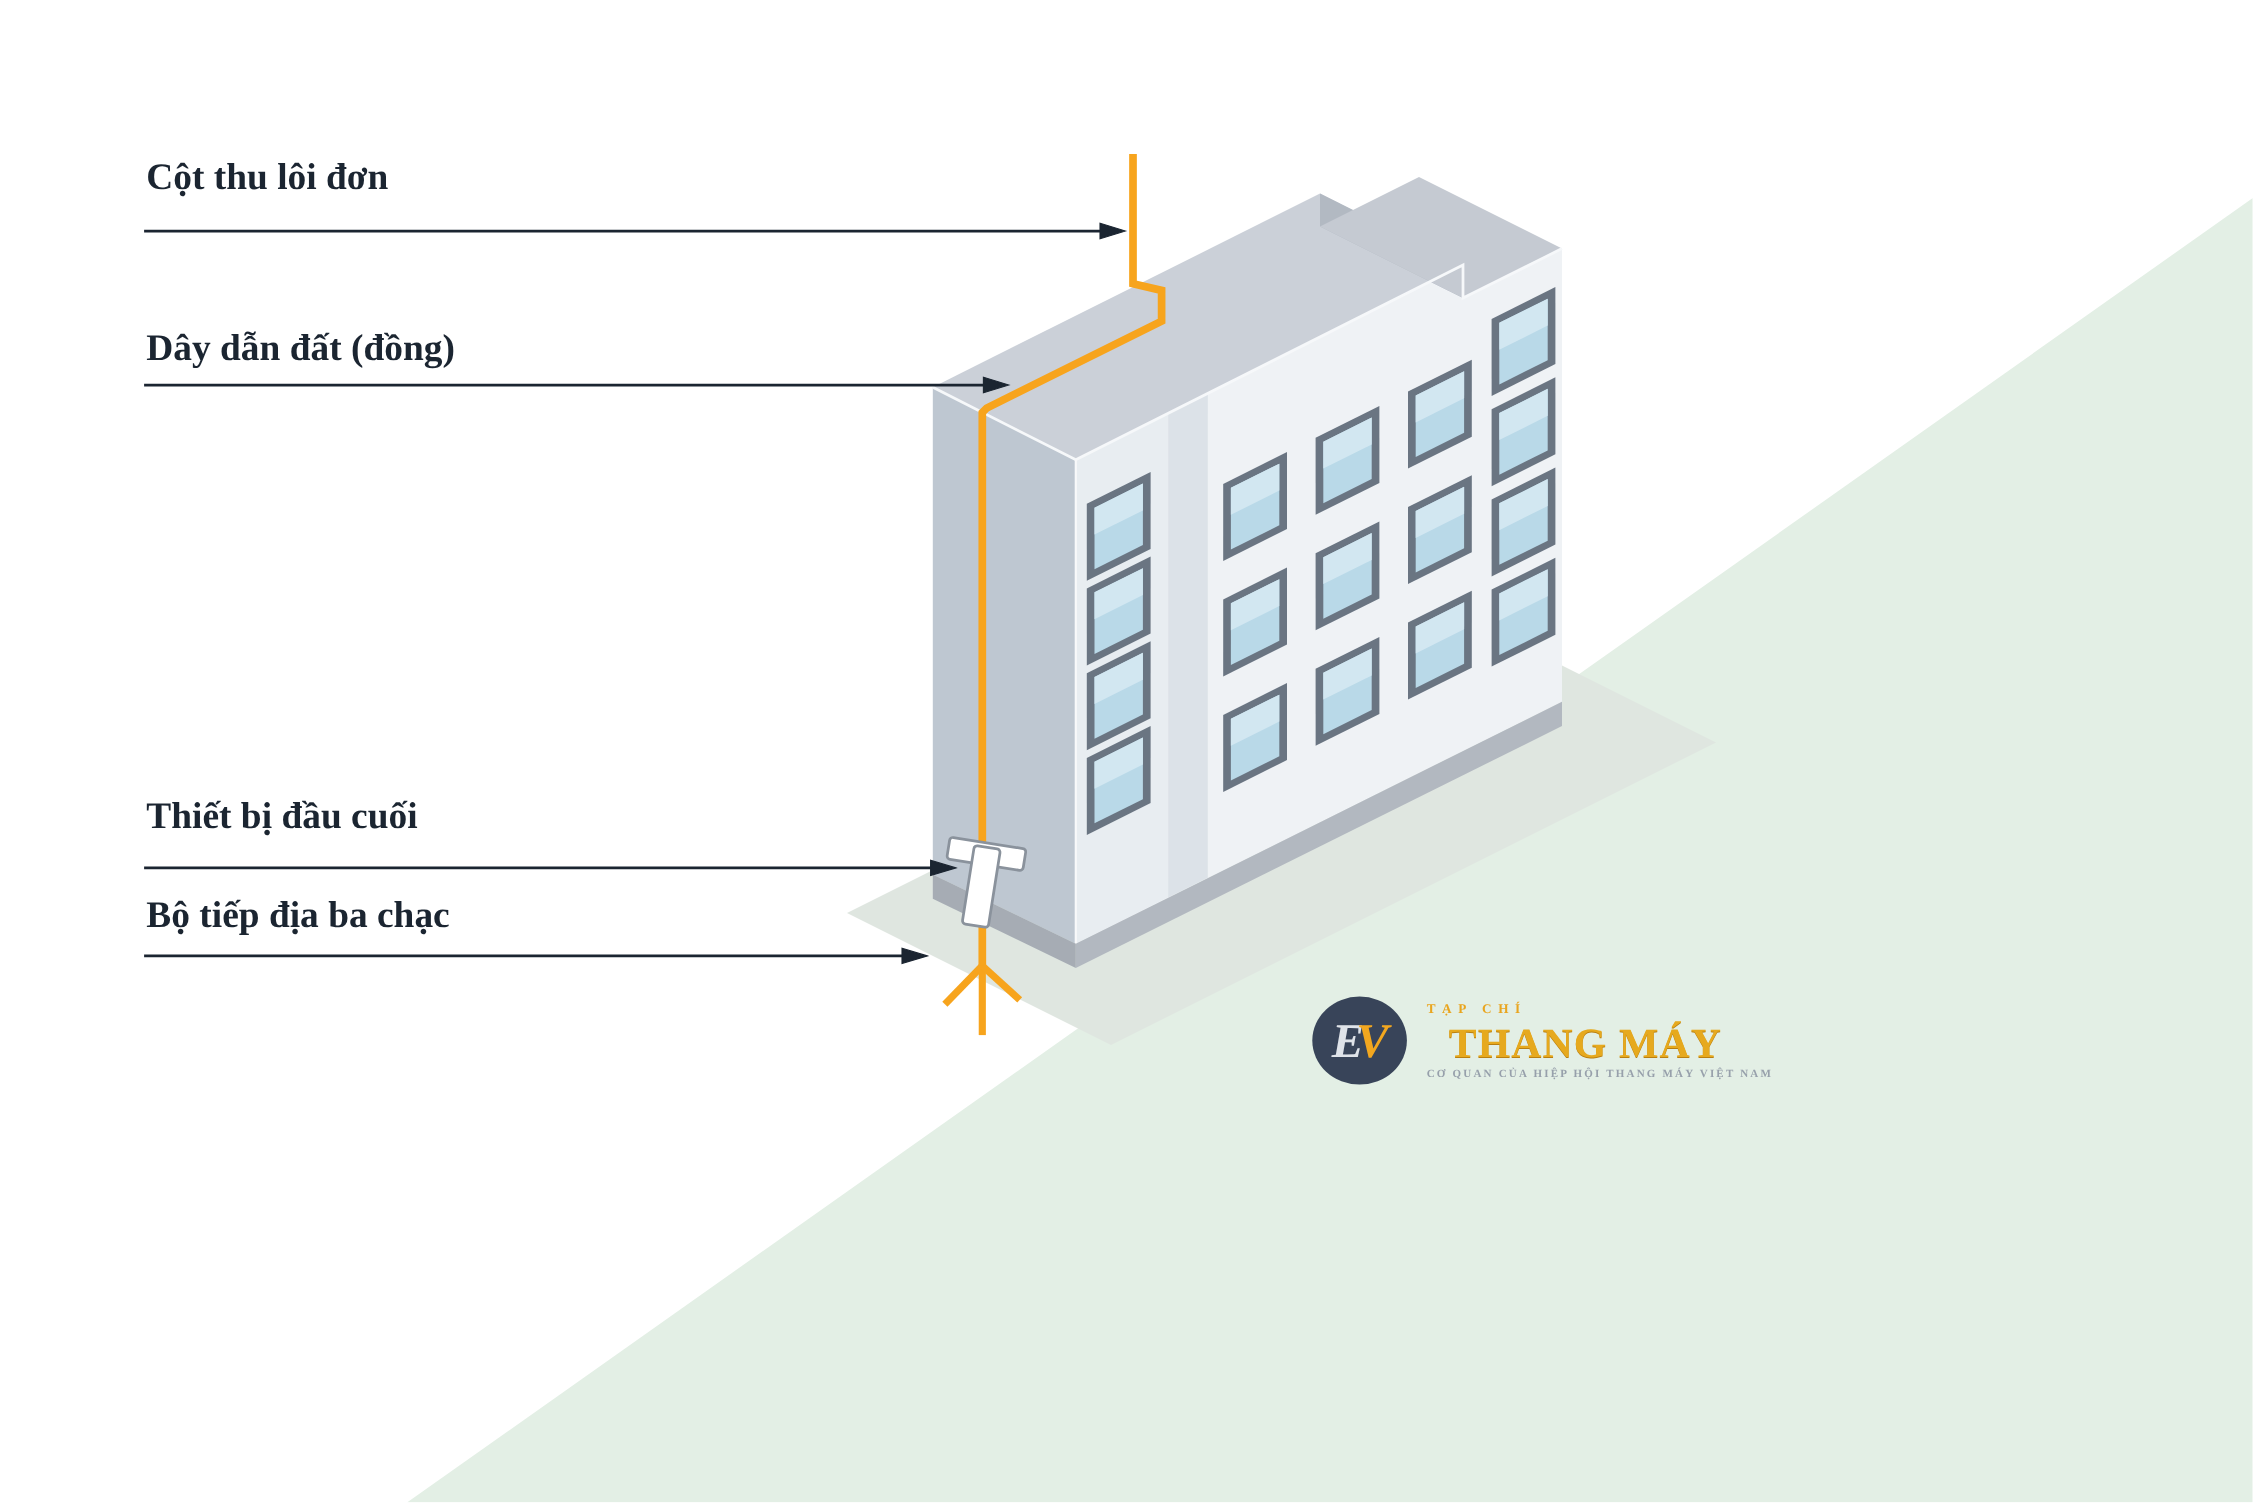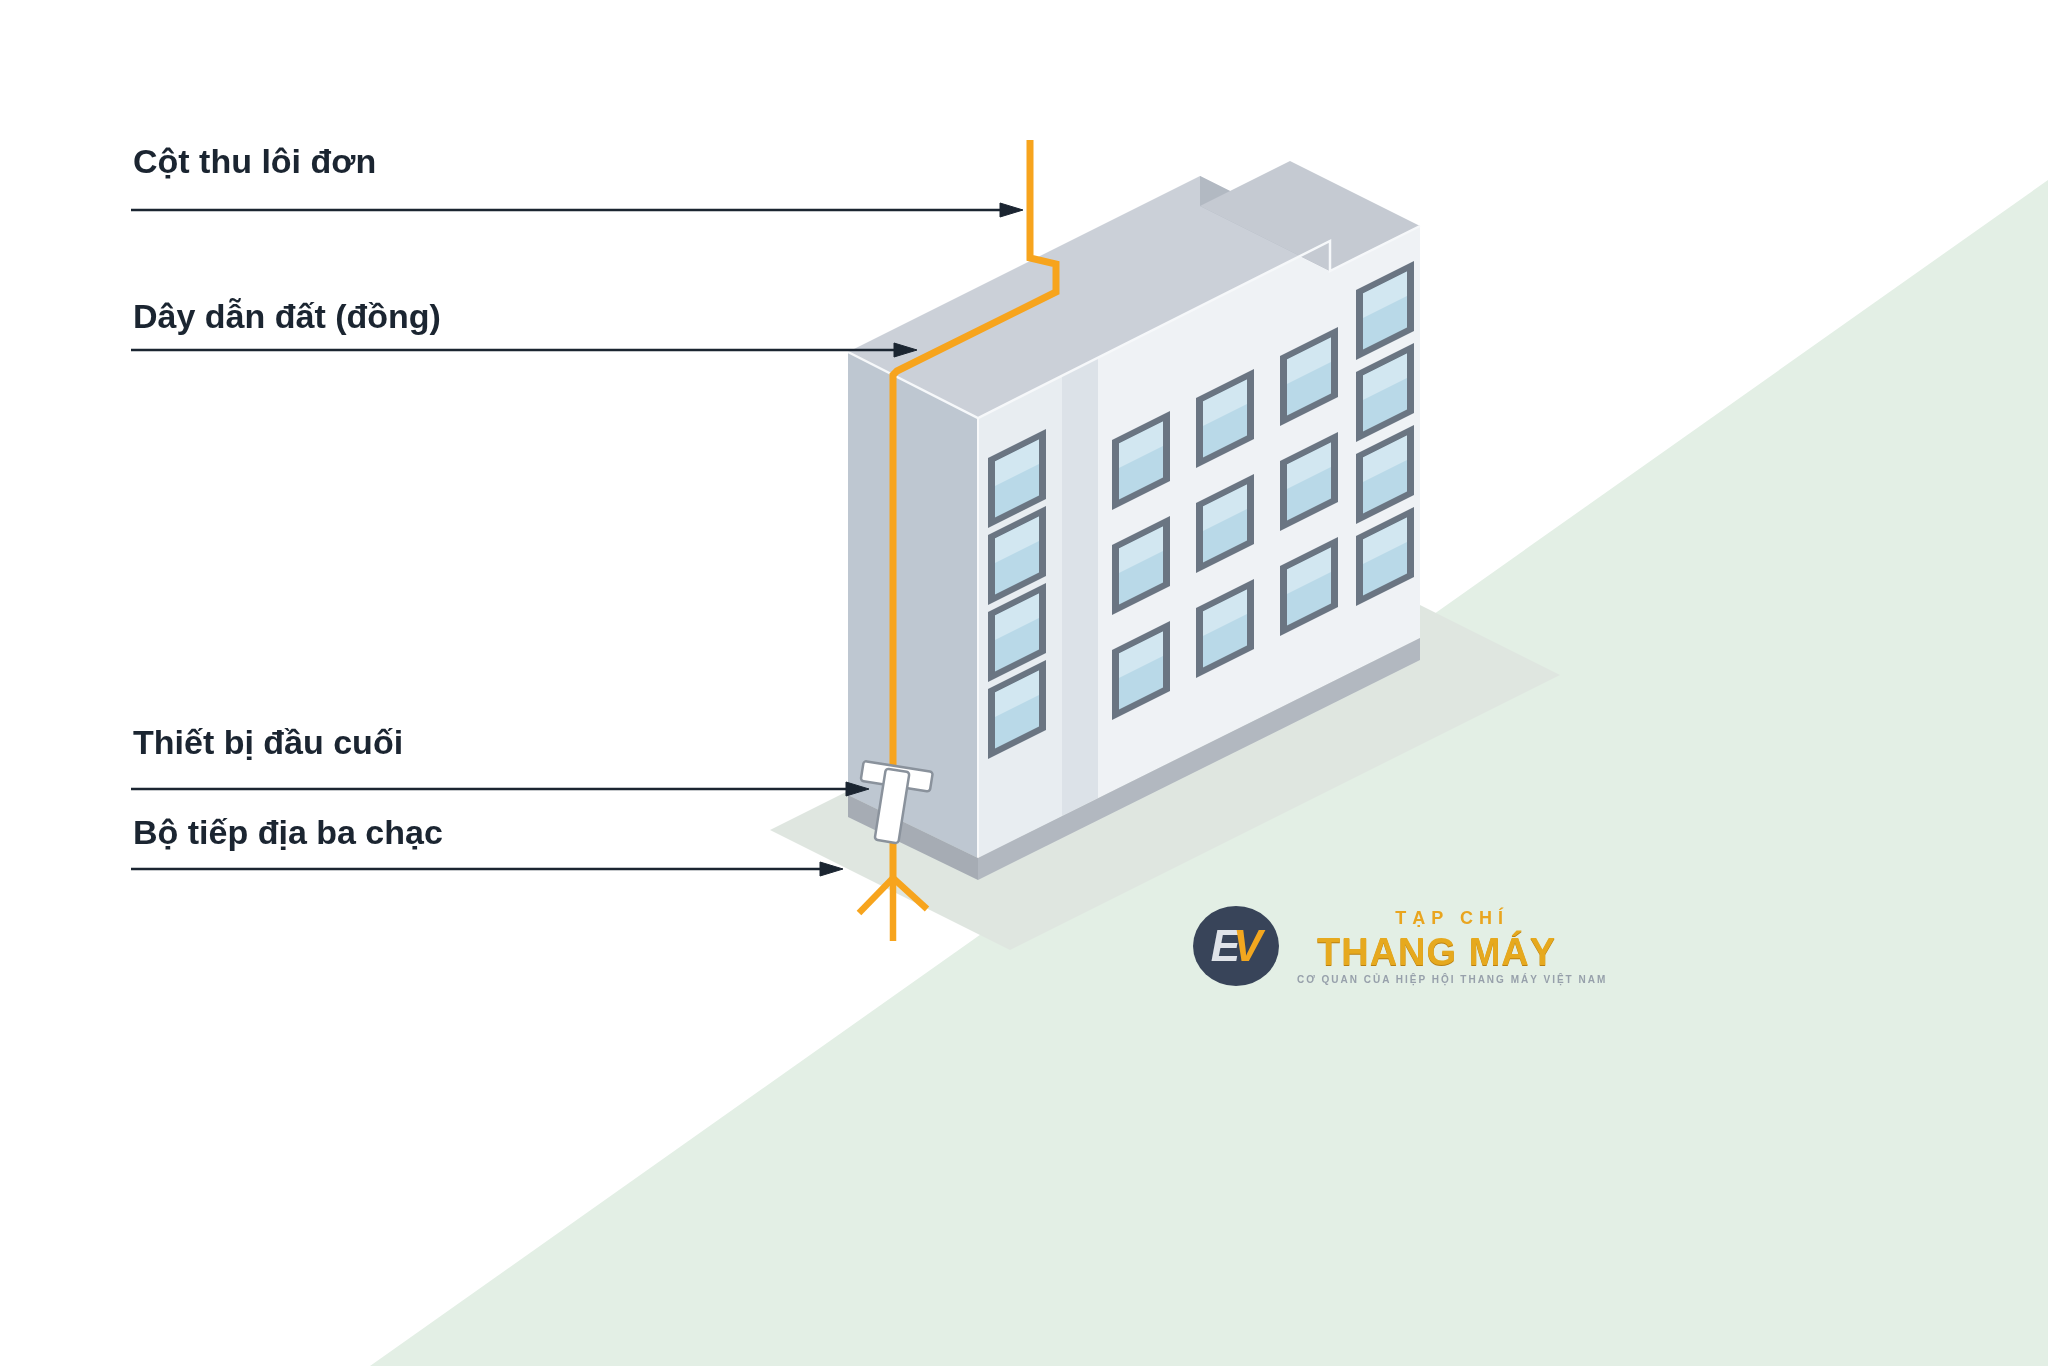--- a/index.html
+++ b/index.html
@@ -1,30 +1,30 @@
 <!DOCTYPE html>
 <html><head>
 <meta charset="utf-8">
 <style>
   html,body{margin:0;padding:0;background:#ffffff;}
   .stage{position:relative;width:2048px;height:1366px;background:#ffffff;overflow:hidden;
-         font-family:Liberation Sans, sans-serif;}
+         font-family:Liberation Serif, serif;}
   .scene{position:absolute;left:0;top:0;width:2048px;height:1366px;display:block;}
   .callout-text{
     position:absolute;left:133px;white-space:nowrap;
     font-size:34px;font-weight:700;color:#1B2531;line-height:1.15;
   }
   .logo{position:absolute;left:1193px;top:906px;display:flex;align-items:center;gap:18px;}
   .logo-mark{width:80px;height:80px;border-radius:50%;background:#384459;
              display:flex;align-items:center;justify-content:center;
              font-weight:800;font-style:italic;font-size:44px;letter-spacing:-7px;padding-right:6px;}
   .logo-e{color:#DFE3E9;}
   .logo-v{color:#F2A71F;}
   .logo-text{display:flex;flex-direction:column;}
-  .logo-top{color:#E9A51F;font-size:18px;font-weight:700;letter-spacing:6px;text-align:center;}
+  .logo-top{color:#E9A51F;font-size:12px;font-weight:700;letter-spacing:6px;}
   .logo-brand{color:#E6A91E;font-size:38px;font-weight:800;letter-spacing:1px;margin-top:2px;
               text-shadow:0 1px 0 #b97f10;margin-left:20px;}
   .logo-sub{color:#97A0AB;font-size:10px;font-weight:700;letter-spacing:2px;margin-top:0;}
 </style>
 </head>
 <body>
 
 <div class="stage">
 
   <svg class="scene" viewBox="0 0 2048 1366">

